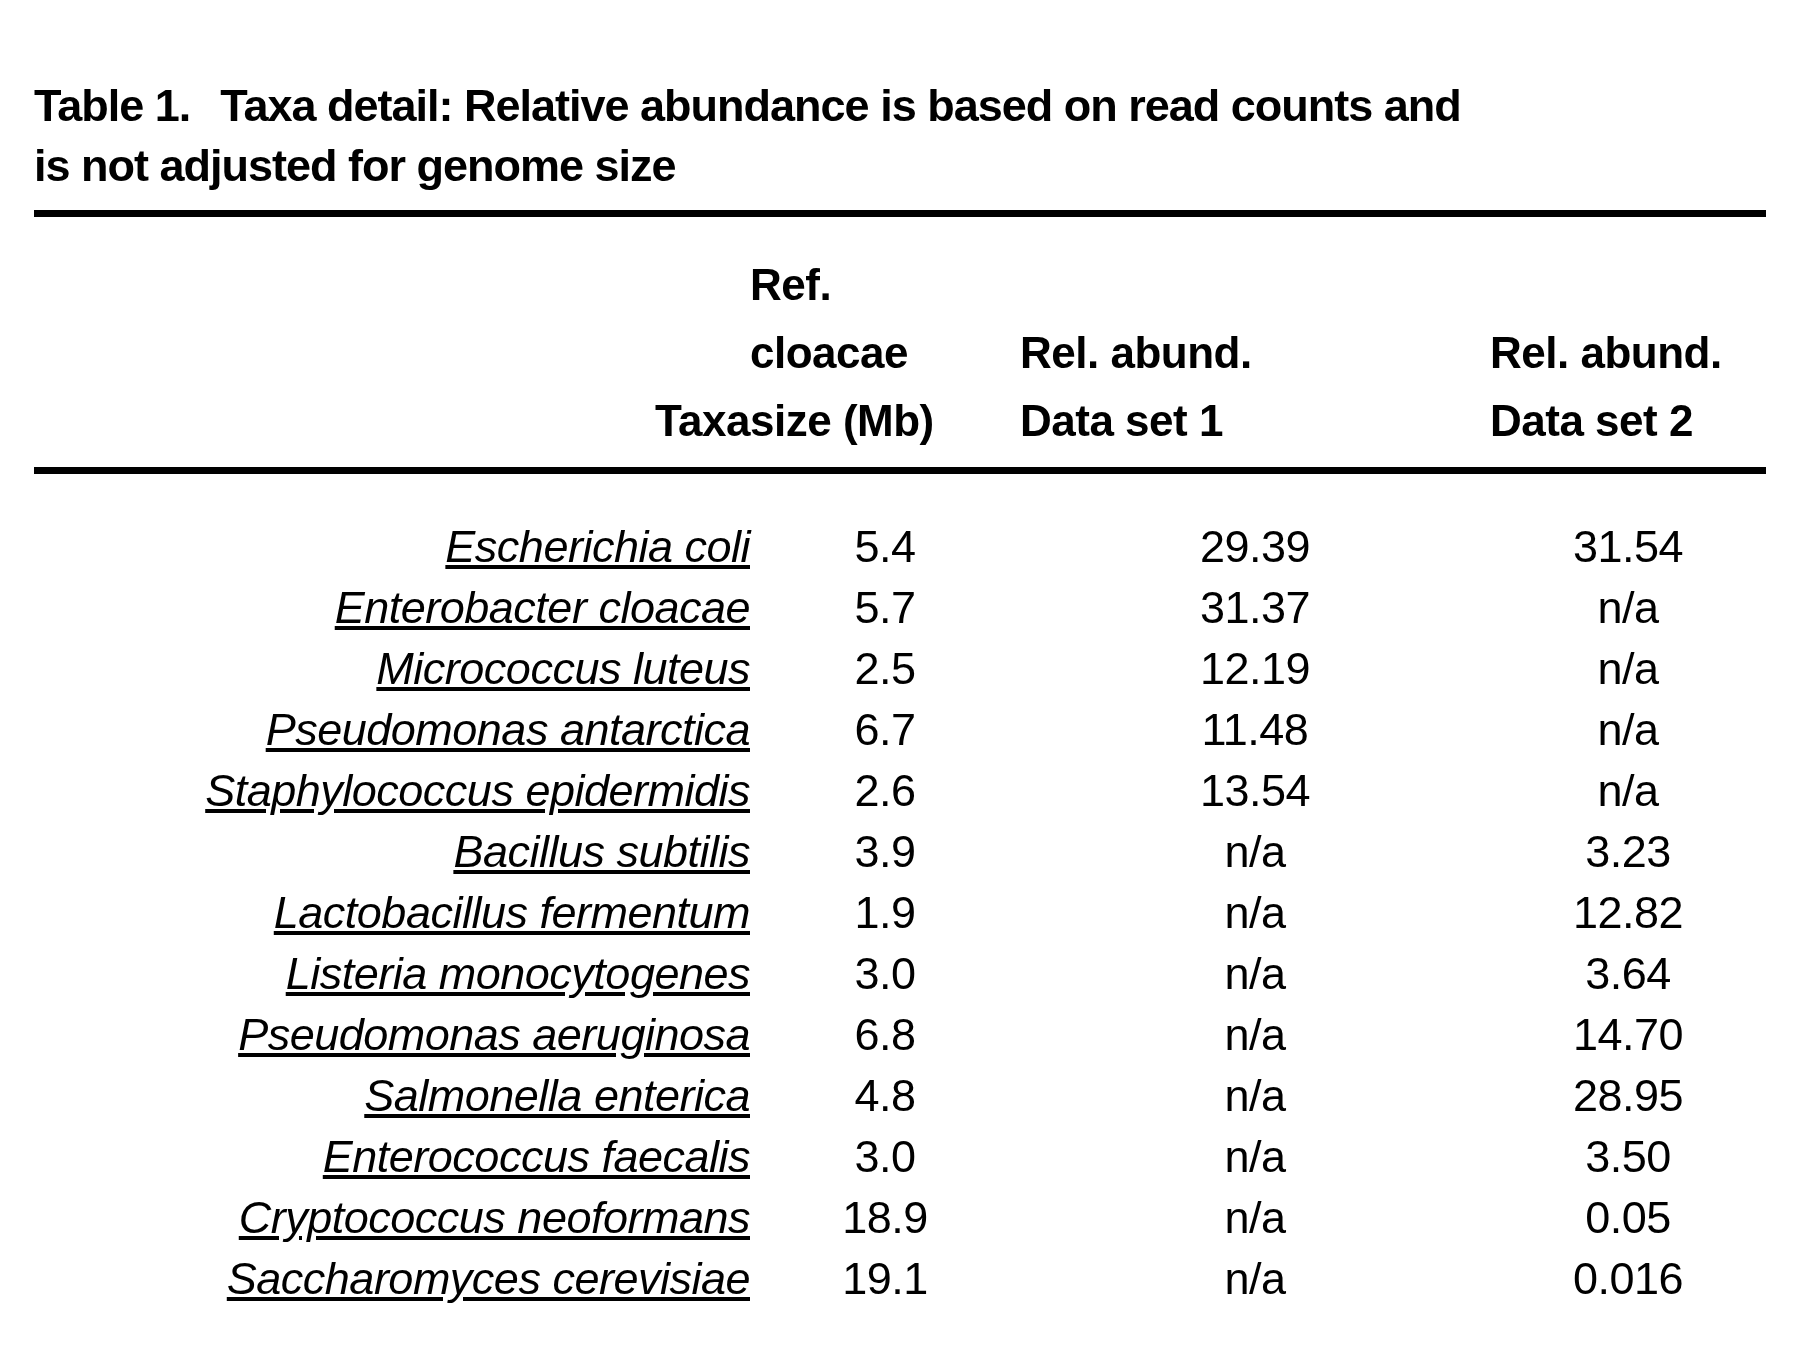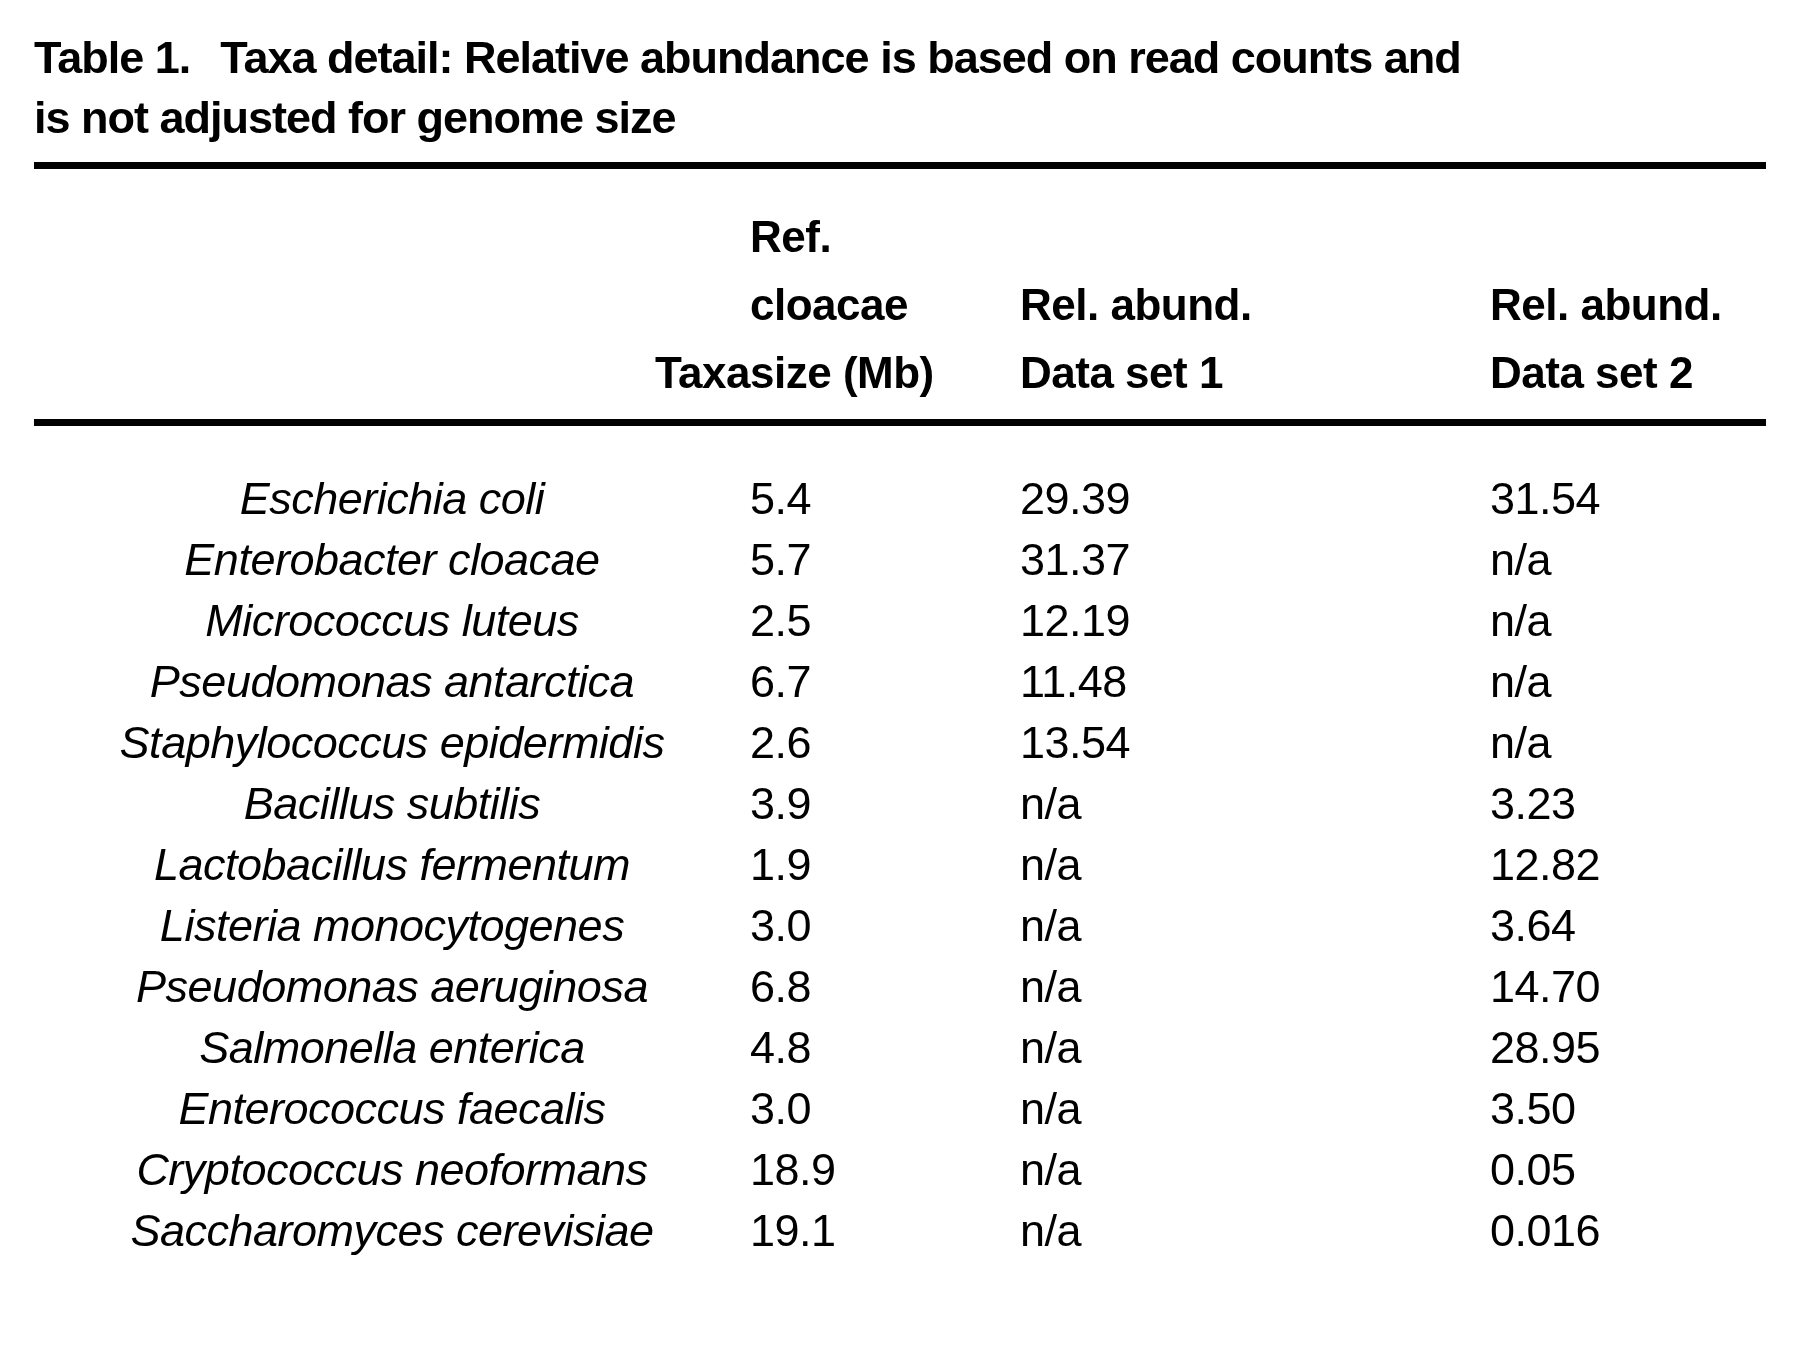--- a/index.html
+++ b/index.html
@@ -11,20 +11,21 @@
     width: 1800px;
     height: 1362px;
     overflow: hidden;
     font-family: "Liberation Sans", sans-serif;
     color: #000000;
     -webkit-font-smoothing: antialiased;
   }
   .page {
     width: 1732px;
     padding: 28px 34px 0 34px;
+    margin-top: 48px;
   }
   
   .caption {
     font-weight: bold;
     font-size: 45px;
     line-height: 60px;
     letter-spacing: -1px;
     white-space: nowrap;
   }
   .caption .label {
@@ -59,23 +60,24 @@
   tbody td {
     padding: 0;
     font-size: 45px;
     line-height: 61px;
     letter-spacing: -0.5px;
     vertical-align: baseline;
   }
   tbody tr:first-child td { padding-top: 42px; }
   td.taxa-cell {
     font-style: italic;
-    text-align: center;
-  }
-  td.num-cell { }
+    text-align: right;
+    text-decoration: underline;
+  }
+  td.num-cell { text-align: center; }
 </style>
 </head>
 <body>
 
 <div class="page">
 
   <div class="caption">
     <span class="label">Table 1.</span><span>Taxa detail: Relative abundance is based on read counts and</span>
     <div>is not adjusted for genome size</div>
   </div>

